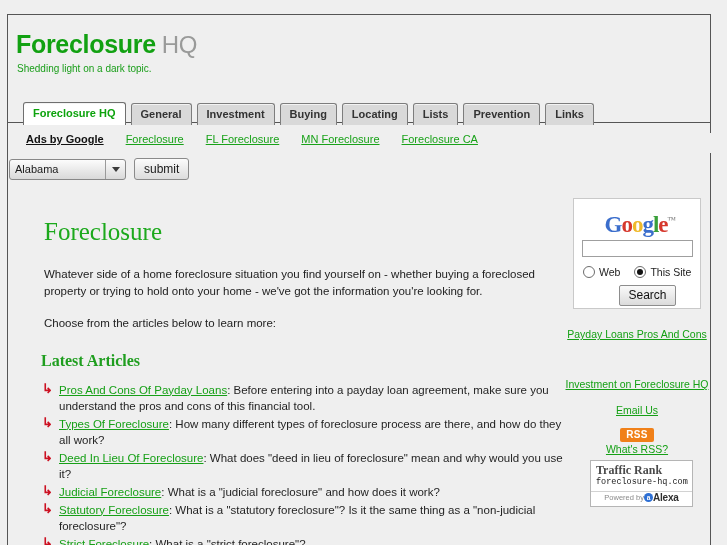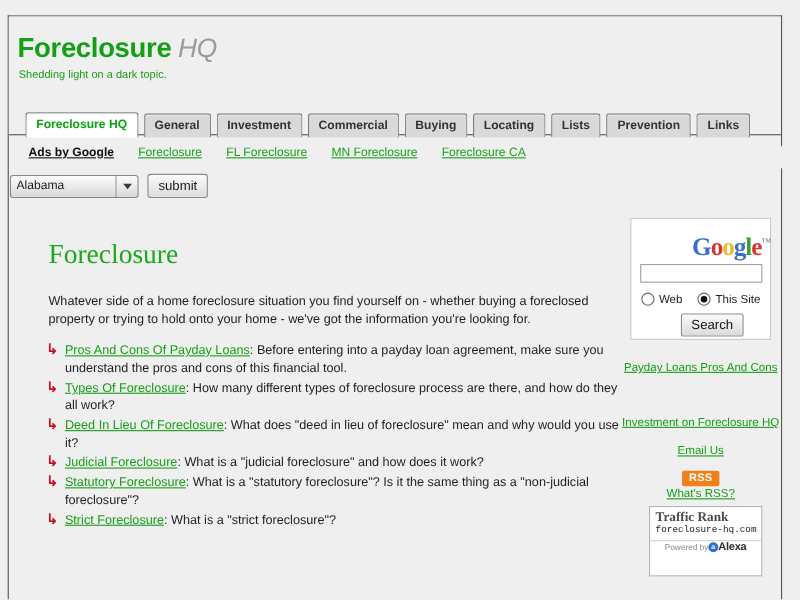--- a/index.html
+++ b/index.html
@@ -54,21 +54,20 @@
     font-weight: bold;
     letter-spacing: -0.3px;
     white-space: nowrap;
   }
   #site-title .brand-green { color: #12a112; }
   #site-title .brand-grey {
     color: #999a99;
     font-weight: normal;
     font-size: 24px;
     margin-left: 6px;
-    font-style: italic;
   }
   #tagline {
     position: absolute;
     left: 9px; top: 48px;
     font-size: 10px;
     color: #1a9e1a;
   }
 
   
   #tabs {
@@ -262,21 +261,21 @@
     background: #ffffff;
     border: 1px solid #c9c9c9;
     box-sizing: border-box;
   }
   #google-logo {
     margin: 9px 0 0 6px;
     font-family: "Liberation Serif", serif;
     font-size: 23px;
     font-weight: bold;
     letter-spacing: -1px;
-    text-align: right;
+    text-align: center;
     line-height: 24px;
     white-space: nowrap;
   }
   #google-logo .b { color: #3b6ecc; }
   #google-logo .r { color: #d6372c; }
   #google-logo .y { color: #efb92b; }
   #google-logo .g { color: #3aa03a; }
   #google-logo sup {
     font-size: 9px;
     color: #777;
@@ -398,21 +397,21 @@
     color: #3a38d8;
     text-align: center;
     padding: 3px 0 1px 0;
     line-height: 15px;
   }
   #alexa-powered {
     display: flex;
     align-items: center;
     justify-content: center;
     gap: 0;
-    padding: 0 0 20px 0;
+    padding: 0 0 3px 0;
     font-size: 7.5px;
     color: #8a8a8a;
   }
   #alexa-powered .alexa-mark {
     display: inline-block;
     width: 9px; height: 9px;
     background: #2d6fd4;
     border-radius: 50%;
     color: #fff;
     font-size: 6.5px;
@@ -440,21 +439,20 @@
     <div id="site-title">
       <span class="brand-green">Foreclosure</span><span class="brand-grey">HQ</span>
     </div>
     <div id="tagline">Shedding light on a dark topic.</div>
   </div>
 
   <div id="tabs">
       <div class="tab active">Foreclosure HQ</div>
       <div class="tab">General</div>
       <div class="tab">Investment</div>
-      <div class="tab">Commercial</div>
       <div class="tab">Buying</div>
       <div class="tab">Locating</div>
       <div class="tab">Lists</div>
       <div class="tab">Prevention</div>
       <div class="tab">Links</div>
     </div>
 
   <div id="ads-strip">
     <span id="ads-label">Ads by Google</span>
     <span id="ads-links" style="display:flex;align-items:center;">
@@ -473,20 +471,22 @@
         </span>
     </span>
     <button id="submit-button">submit</button>
   </div>
 
   <div id="content">
 
     <div id="main-col">
       <h1 id="page-heading">Foreclosure</h1>
       <p class="intro">Whatever side of a home foreclosure situation you find yourself on - whether buying a foreclosed property or trying to hold onto your home - we've got the information you're looking for.</p>
+      <p class="intro second">Choose from the articles below to learn more:</p>
+      <h2 id="latest-heading">Latest Articles</h2>
       <ul id="article-list">
           <li><span class="bullet">↳</span><a>Pros And Cons Of Payday Loans</a><span>:  Before entering into a payday loan agreement, make sure you understand the pros and cons of this financial tool.</span></li>
           <li><span class="bullet">↳</span><a>Types Of Foreclosure</a><span>:  How many different types of foreclosure process are there, and how do they all work?</span></li>
           <li><span class="bullet">↳</span><a>Deed In Lieu Of Foreclosure</a><span>:  What does "deed in lieu of foreclosure" mean and why would you use it?</span></li>
           <li><span class="bullet">↳</span><a>Judicial Foreclosure</a><span>:  What is a "judicial foreclosure" and how does it work?</span></li>
           <li><span class="bullet">↳</span><a>Statutory Foreclosure</a><span>:  What is a "statutory foreclosure"? Is it the same thing as a "non-judicial foreclosure"?</span></li>
           <li><span class="bullet">↳</span><a>Strict Foreclosure</a><span>:  What is a "strict foreclosure"?</span></li>
         </ul>
     </div>
 

